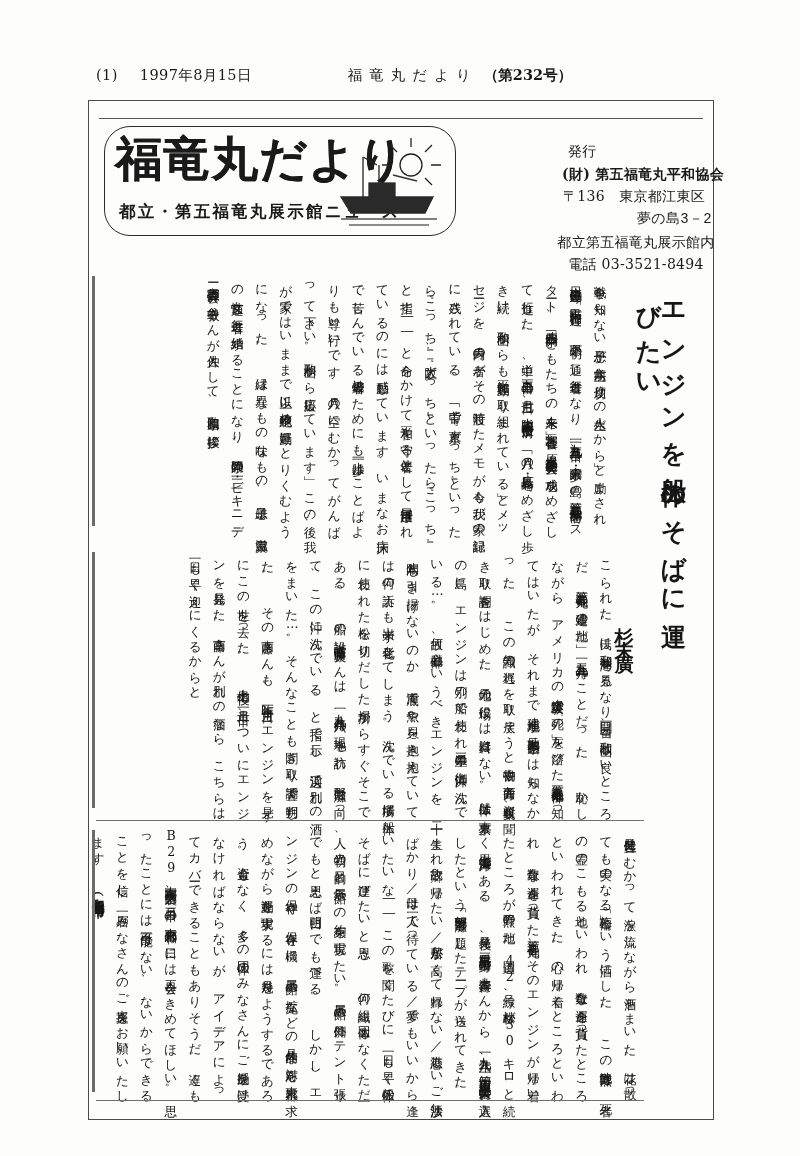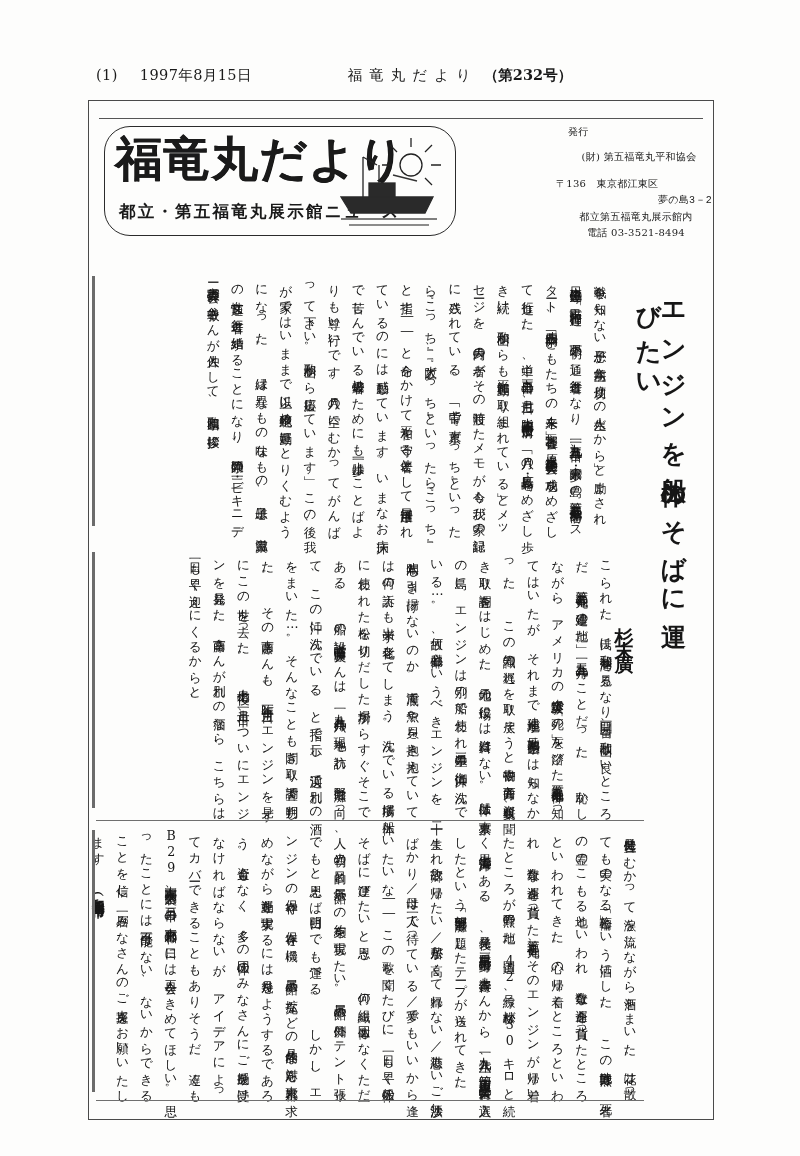--- a/index.html
+++ b/index.html
@@ -98,31 +98,31 @@
     right: 4px;
     bottom: 2px;
     width: 118px;
     height: 98px;
   }
 
   
   .publisher {
     position: absolute;
     left: 556px;
-    top: 124px;
+    top: 140px;
     width: 160px;
-    font-size: 10px;
+    font-size: 14px;
     line-height: 1.62;
     letter-spacing: 0.3px;
     white-space: nowrap;
   }
   .pub-line { display: block; }
   .pub-l1 { text-align: left; padding-left: 12px; }
-  .pub-l2 { text-align: center; padding-left: 6px; font-weight: 400; margin-top: 9px; }
-  .pub-l3 { text-align: left; padding-right: 4px; margin-top: 11px; }
+  .pub-l2 { text-align: center; padding-left: 6px; font-weight: 700; }
+  .pub-l3 { text-align: center; padding-right: 4px; }
   .pub-l4 { text-align: right; padding-right: 4px; font-family: Liberation Mono, monospace; }
   .pub-l5 { text-align: center; padding-left: 0px; }
   .pub-l6 { text-align: center; padding-right: 0px; }
 
   
   .vblock {
     position: absolute;
     writing-mode: vertical-rl;
     -webkit-writing-mode: vertical-rl;
     text-orientation: upright;

